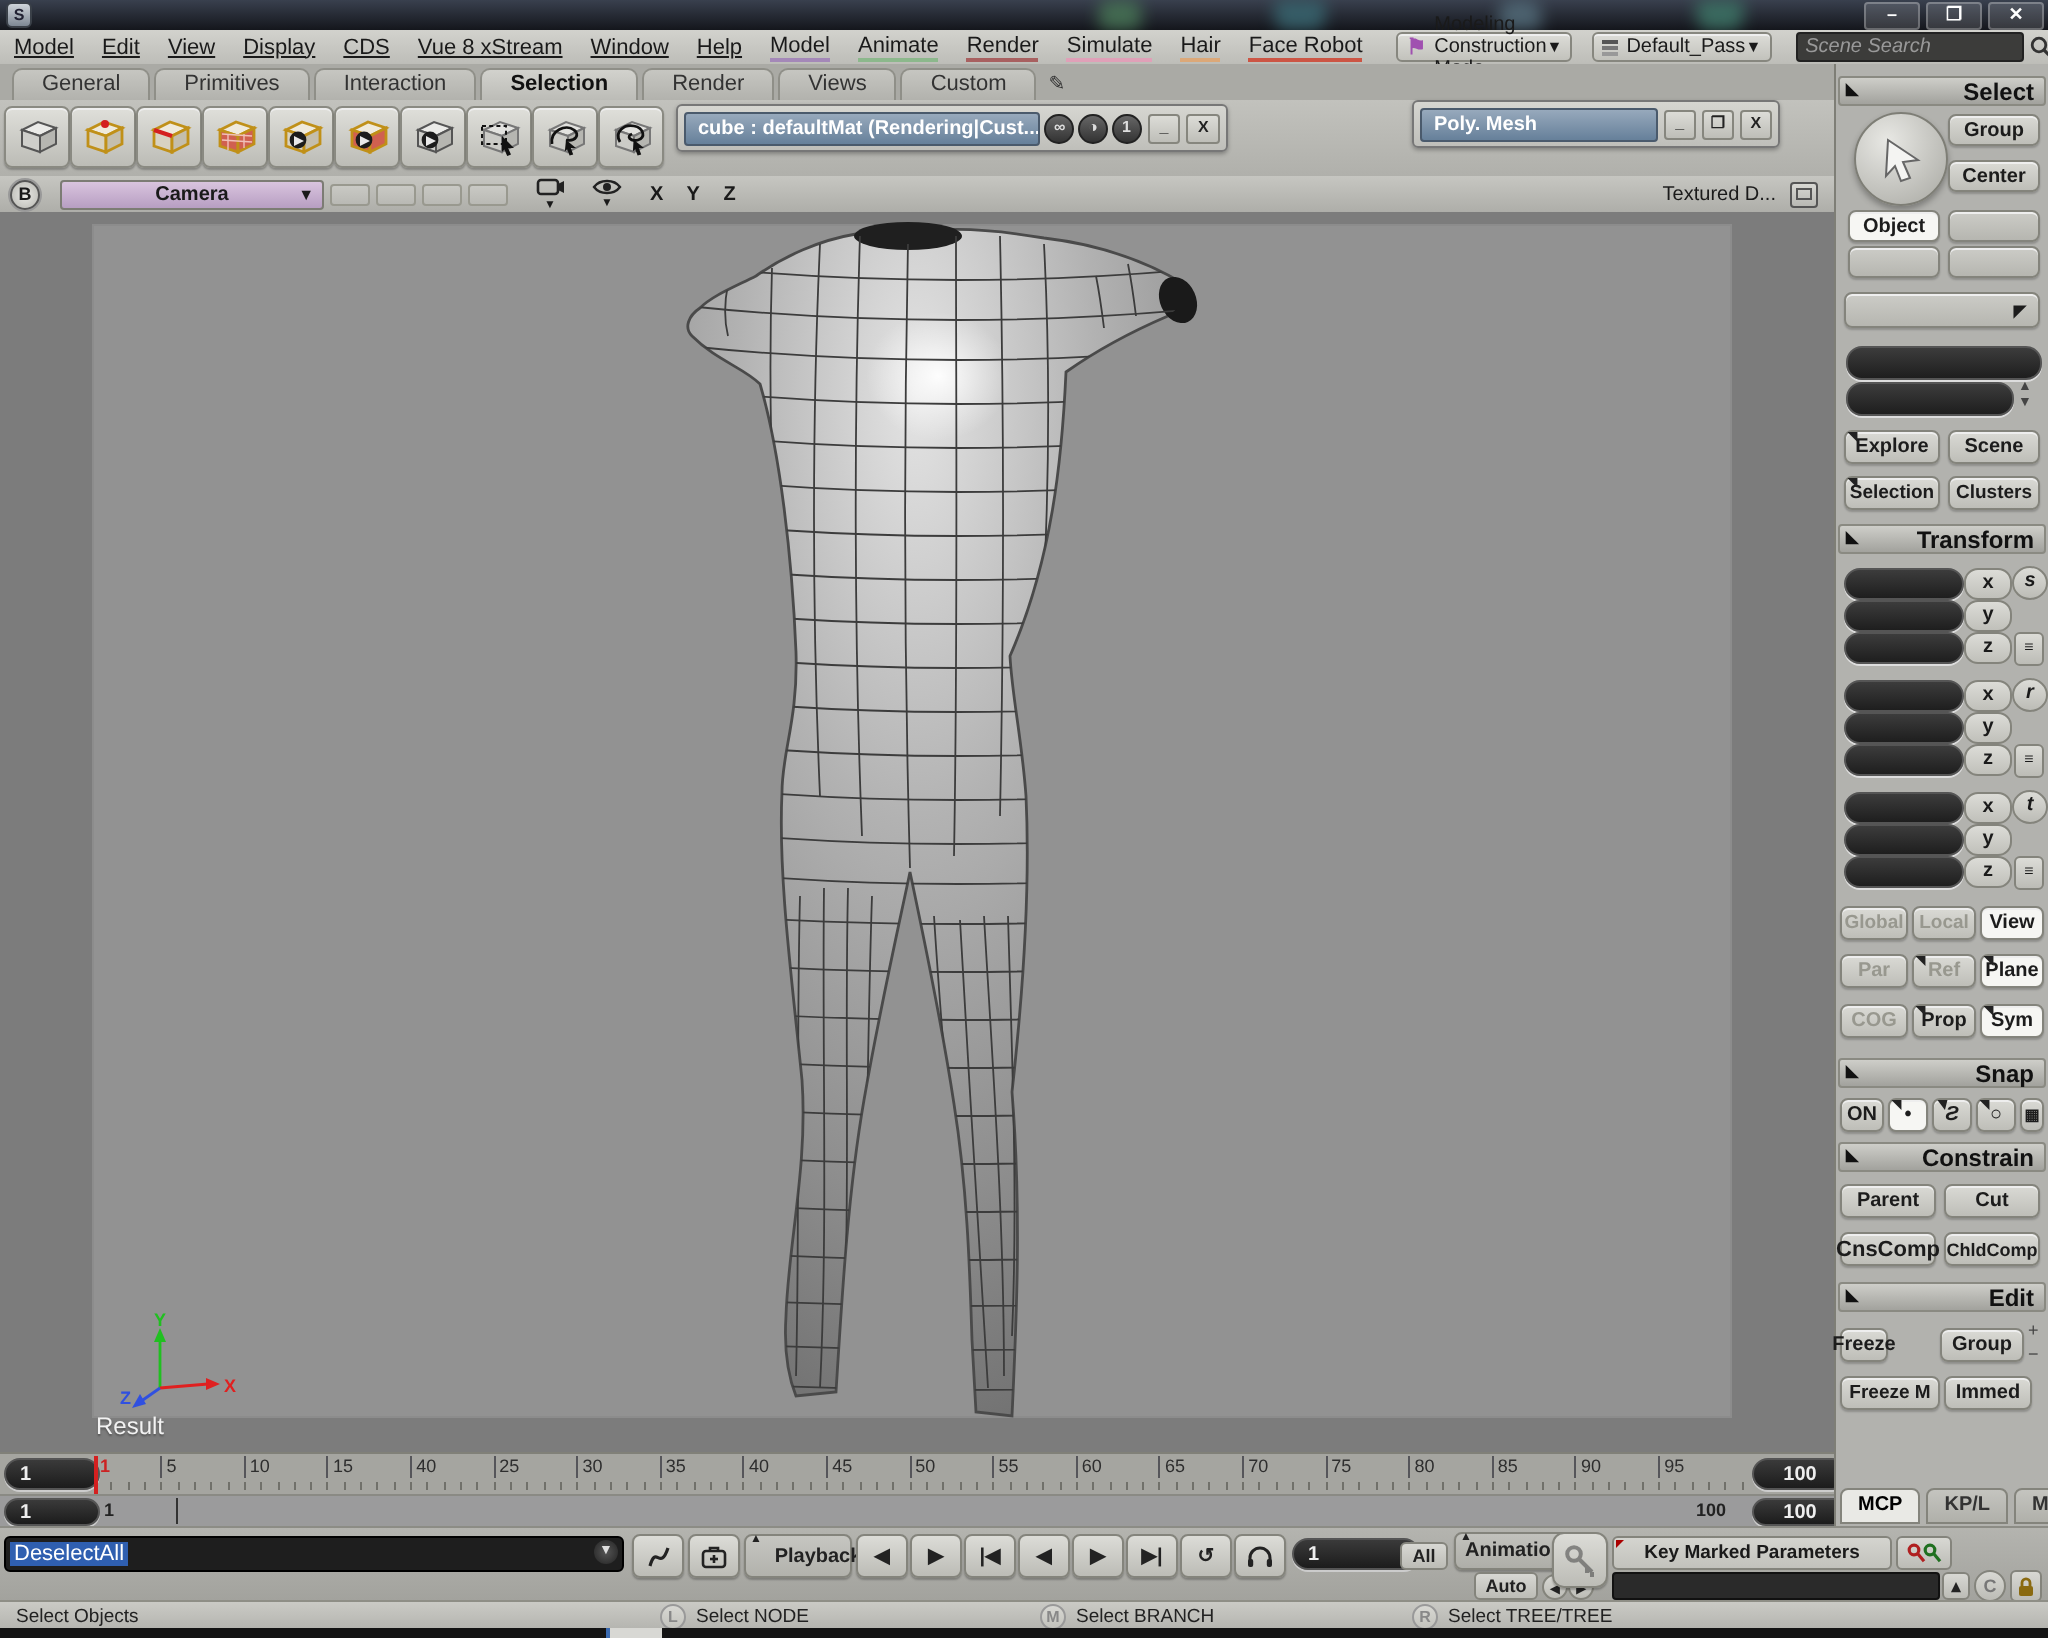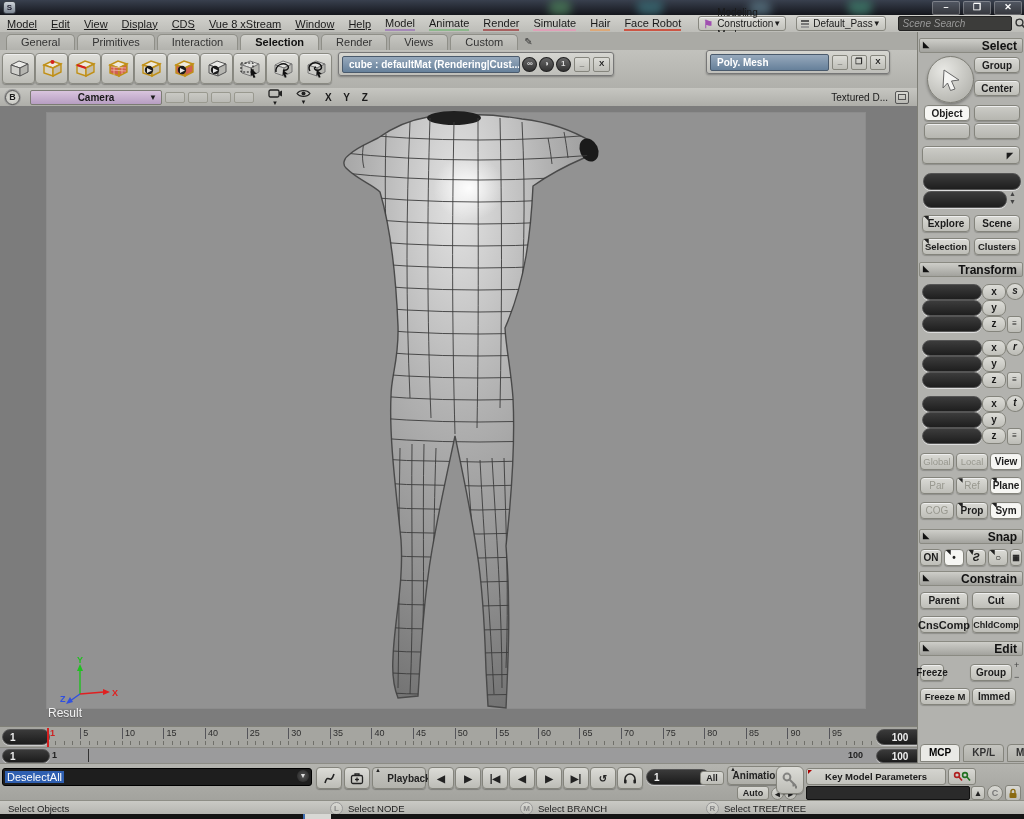--- a/index.html
+++ b/index.html
@@ -151,21 +151,21 @@
   .hdr{position:absolute;left:1px;width:104px;height:15px;
     background:linear-gradient(#cecec9,#a2a29d);border:1px solid #8a8a82;border-radius:2px;
     font-size:12px;font-weight:bold;color:#111;text-align:right;padding-right:5px;
     line-height:15px;box-sizing:border-box;}
   .hdr:before{content:"◣";position:absolute;left:3px;top:-2px;font-size:8px;color:#111;}
   .btn{position:absolute;border-radius:4px;background:linear-gradient(#dadad5,#bebeb8);
     border:1px solid #84847c;box-shadow:0 1px 1px rgba(0,0,0,.2),0 1px 0 #eee inset;
     font-size:10px;font-weight:bold;color:#1c1c1c;display:flex;align-items:center;
     justify-content:center;box-sizing:border-box;}
   .btn.white{background:#f6f6f3;}
-  .btn.dis{color:#98988f;font-weight:normal;}
+  .btn.dis{color:#98988f;font-weight:bold;}
   .btn.blank{background:linear-gradient(#cccCC7,#b6b6b0);}
   .dpill{position:absolute;background:linear-gradient(#3c3c3c,#1e1e1e);border:1px solid #555;
     border-radius:8px;box-shadow:0 1px 0 #ddd;}
   .axbtn{position:absolute;width:22px;height:14px;border-radius:7px;
     background:linear-gradient(#dcdcd7,#c0c0ba);border:1px solid #84847c;font-size:10px;
     font-weight:bold;text-align:center;line-height:13px;}
   .rnd{position:absolute;width:16px;height:15px;border-radius:50%;
     background:linear-gradient(#dcdcd7,#bcbcb6);border:1px solid #84847c;font-size:10px;
     font-weight:bold;text-align:center;line-height:14px;font-style:italic;}
   .listbtn{position:absolute;width:13px;height:15px;border-radius:3px;
@@ -730,21 +730,21 @@
     <div class="smallbtn" style="left:784px;top:23px;width:11px;height:11px;border-radius:50%;">▸</div>
     <div class="pbtn" style="left:776px;top:2px;width:26px;height:26px;border-radius:6px;">
       <svg width="18" height="18" viewBox="0 0 18 18" opacity=".55">
           <circle cx="6" cy="6" r="3.4" fill="none" stroke="#444" stroke-width="2"></circle>
           <line x1="8.5" y1="8.5" x2="15" y2="15" stroke="#444" stroke-width="2"></line>
           <line x1="12.5" y1="12.5" x2="12.5" y2="15.5" stroke="#444" stroke-width="2"></line>
           <line x1="15" y1="15" x2="15" y2="17.5" stroke="#444" stroke-width="2"></line>
         </svg>
     </div>
     <div class="kmp">
-        <span>Key Model Parameters</span>
+        <span>Key Marked Parameters</span>
       </div>
     <div class="smallbtn" style="left:948px;top:4px;width:26px;height:15px;">
       <svg width="18" height="11" viewBox="0 0 18 11">
           <circle cx="4" cy="4" r="2.4" fill="none" stroke="#b02020" stroke-width="1.6"></circle>
           <line x1="6" y1="6" x2="9" y2="9.6" stroke="#b02020" stroke-width="1.6"></line>
           <circle cx="12" cy="4" r="2.4" fill="none" stroke="#207020" stroke-width="1.6"></circle>
           <line x1="14" y1="6" x2="17" y2="9.6" stroke="#207020" stroke-width="1.6"></line>
         </svg>
     </div>
     <div class="darkdrop"></div>

